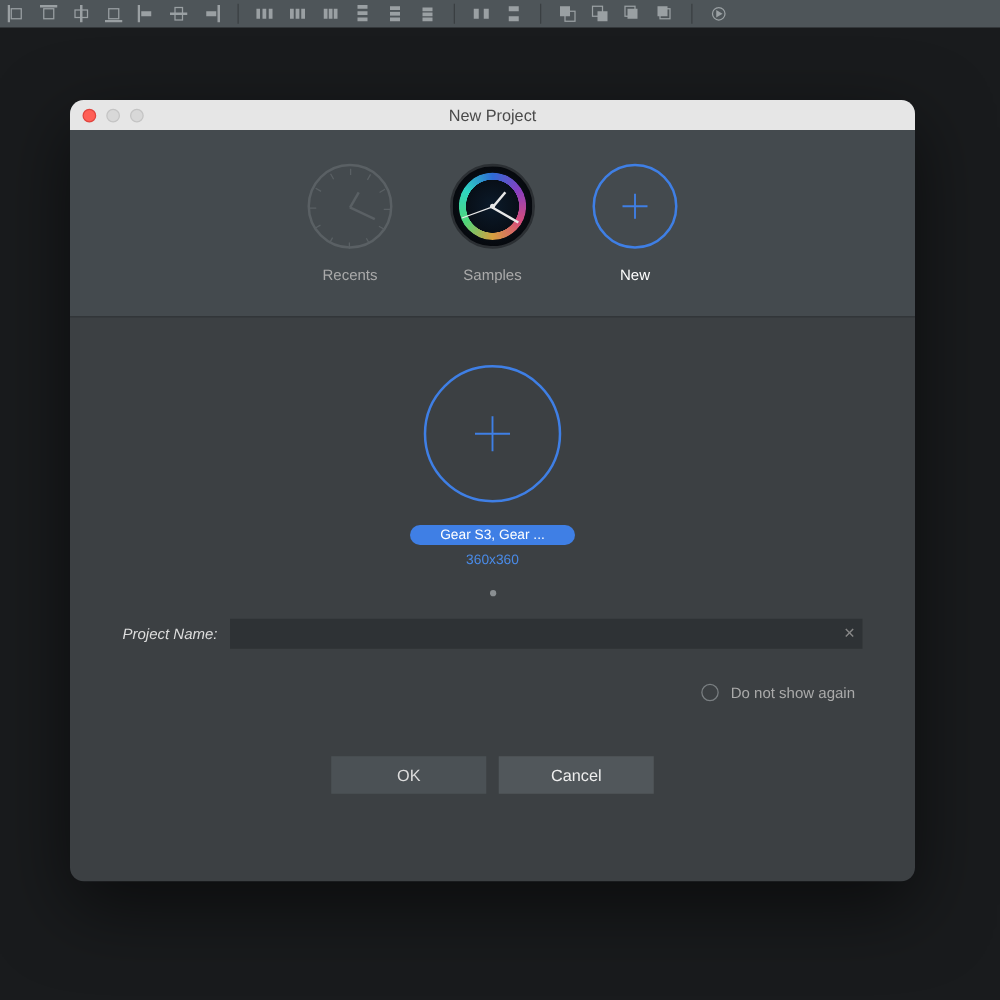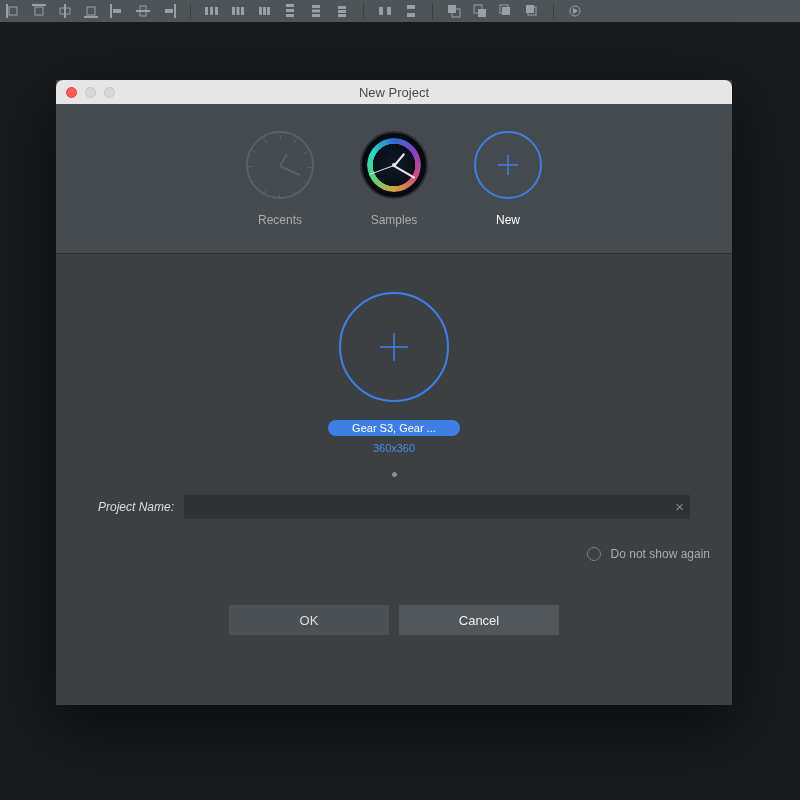--- a/index.html
+++ b/index.html
@@ -37,21 +37,21 @@
 }
 
 
 .dialog {
   position: absolute;
   left: 56px;
   top: 80px;
   width: 676px;
   height: 625px;
   background: #3c4043;
-  border-radius: 0;
+  border-radius: 11px;
   box-shadow: 0 20px 60px rgba(0,0,0,0.55);
   display: flex;
   flex-direction: column;
   overflow: hidden;
 }
 
 .titlebar {
   height: 24px;
   background: #e6e6e6;
   display: flex;
@@ -187,40 +187,40 @@
   cursor: pointer;
   line-height: 18px;
 }
 
 .show-row {
   margin-top: 28px;
   display: flex;
   align-items: center;
   gap: 10px;
   align-self: flex-end;
-  padding-right: 22px;
+  padding-right: 48px;
 }
 .radio {
   width: 14px;
   height: 14px;
   border: 1.5px solid #7a7f82;
   border-radius: 50%;
 }
 .show-label {
   font-size: 12px;
   color: #aaa;
 }
 
 .button-row {
   margin-top: 44px;
   display: flex;
   gap: 10px;
 }
 .btn {
-  width: 160px;
+  width: 124px;
   height: 30px;
   background: #4b5155;
   color: #ddd;
   font-size: 13px;
   display: flex;
   align-items: center;
   justify-content: center;
   cursor: pointer;
 }
 .btn.cancel { background: #51575b; color: #eee; }

